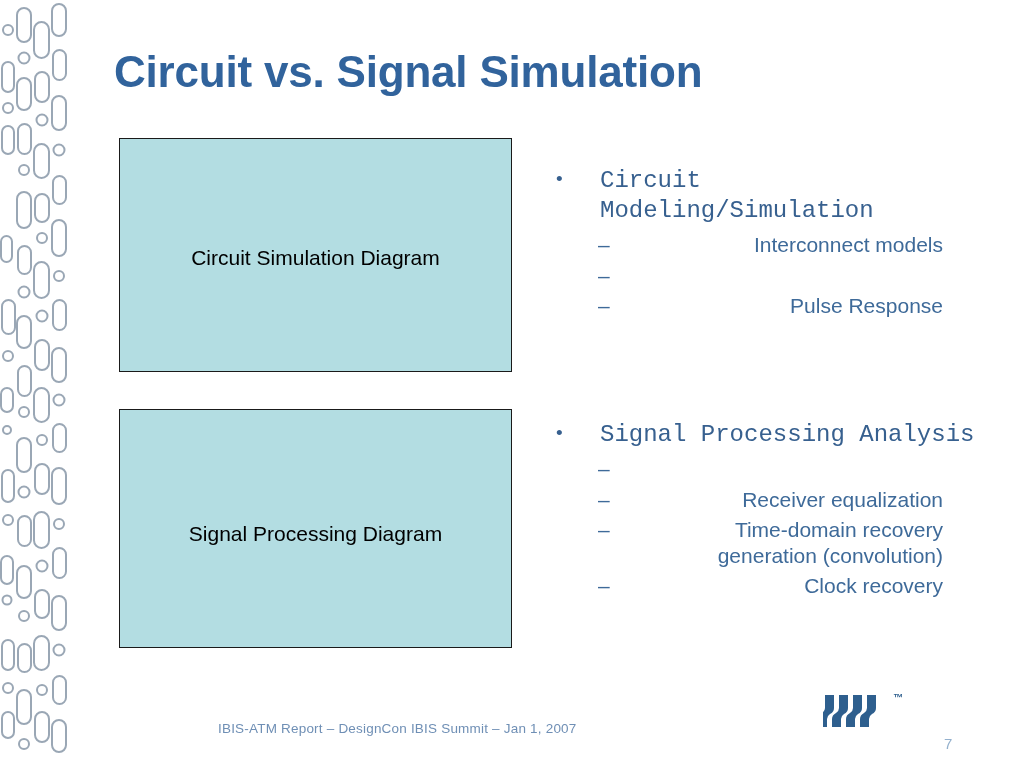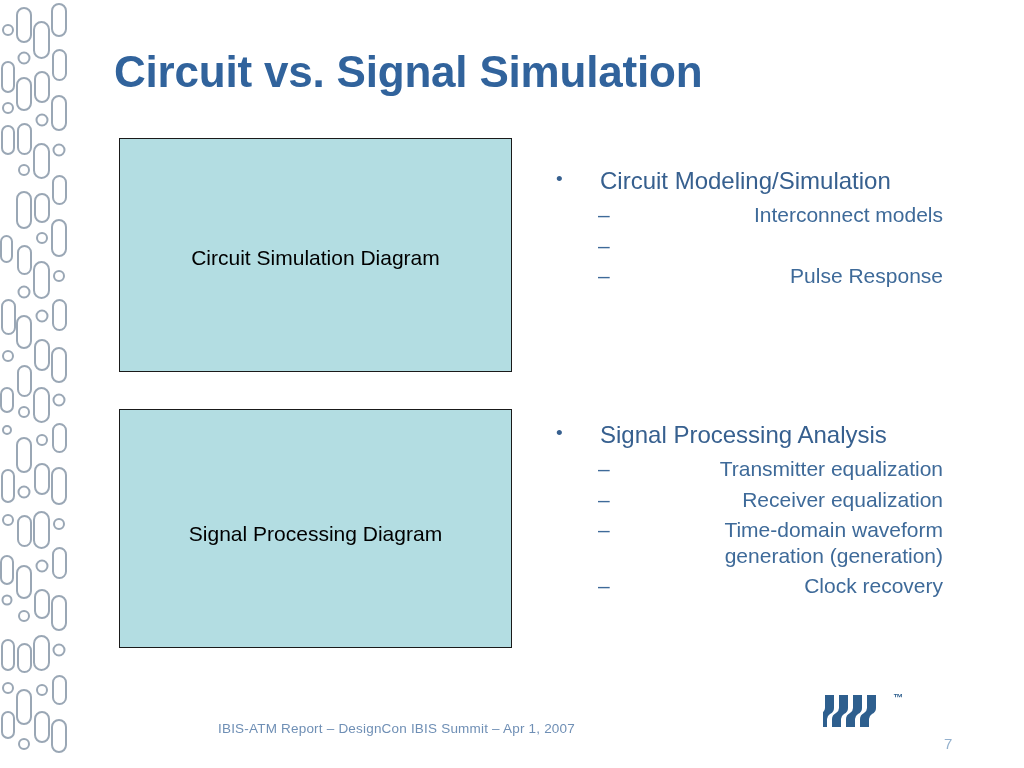--- a/index.html
+++ b/index.html
@@ -84,21 +84,21 @@
     line-height: 1.25;
     margin-bottom: 6px;
   }
   .lvl1 .marker {
     width: 44px;
     flex: 0 0 44px;
     font-size: 19px;
     line-height: 1.35;
     color: #37608f;
   }
-  .lvl1 .text { flex: 1 1 auto; }
+  .lvl1 .text { flex: 1 1 auto; font-family: Liberation Mono, monospace; }
 
   .lvl2 {
     display: flex;
     align-items: flex-start;
     color: #3e6a99;
     font-size: 21px;
     line-height: 1.22;
     margin-bottom: 5px;
   }
   .lvl2 .marker {
@@ -274,40 +274,39 @@
 
   <div class="bullet-group" id="group-signal">
 
     <div class="lvl1">
       <span class="marker">•</span>
       <span class="text">Signal Processing Analysis</span>
     </div>
 
     <div class="lvl2">
       <span class="marker">–</span>
-      <span class="text">Transmitter equalization</span>
     </div>
 
     <div class="lvl2">
       <span class="marker">–</span>
       <span class="text">Receiver equalization</span>
     </div>
 
     <div class="lvl2">
       <span class="marker">–</span>
-      <span class="text">Time-domain waveform generation (generation)</span>
+      <span class="text">Time-domain recovery generation (convolution)</span>
     </div>
 
     <div class="lvl2">
       <span class="marker">–</span>
       <span class="text">Clock recovery</span>
     </div>
   </div>
 
-  <div id="footer-note">IBIS-ATM Report – DesignCon IBIS Summit – Apr 1, 2007</div>
+  <div id="footer-note">IBIS-ATM Report – DesignCon IBIS Summit – Jan 1, 2007</div>
   <div id="page-number">7</div>
 
   <div id="logo">
     <span id="logo-mark">
       <svg width="58" height="40" viewBox="0 0 58 40" xmlns="http://www.w3.org/2000/svg">
         <g fill="#2e5f8e">
           <path d="M2 4 h9 v13 q0 4 -4 6 q-3 2 -3 5 v8 h-9 v-8 q0 -4 4 -6 q3 -2 3 -5 z"></path>
           <path d="M16 4 h9 v13 q0 4 -4 6 q-3 2 -3 5 v8 h-9 v-8 q0 -4 4 -6 q3 -2 3 -5 z"></path>
           <path d="M30 4 h9 v13 q0 4 -4 6 q-3 2 -3 5 v8 h-9 v-8 q0 -4 4 -6 q3 -2 3 -5 z"></path>
           <path d="M44 4 h9 v13 q0 4 -4 6 q-3 2 -3 5 v8 h-9 v-8 q0 -4 4 -6 q3 -2 3 -5 z"></path>

